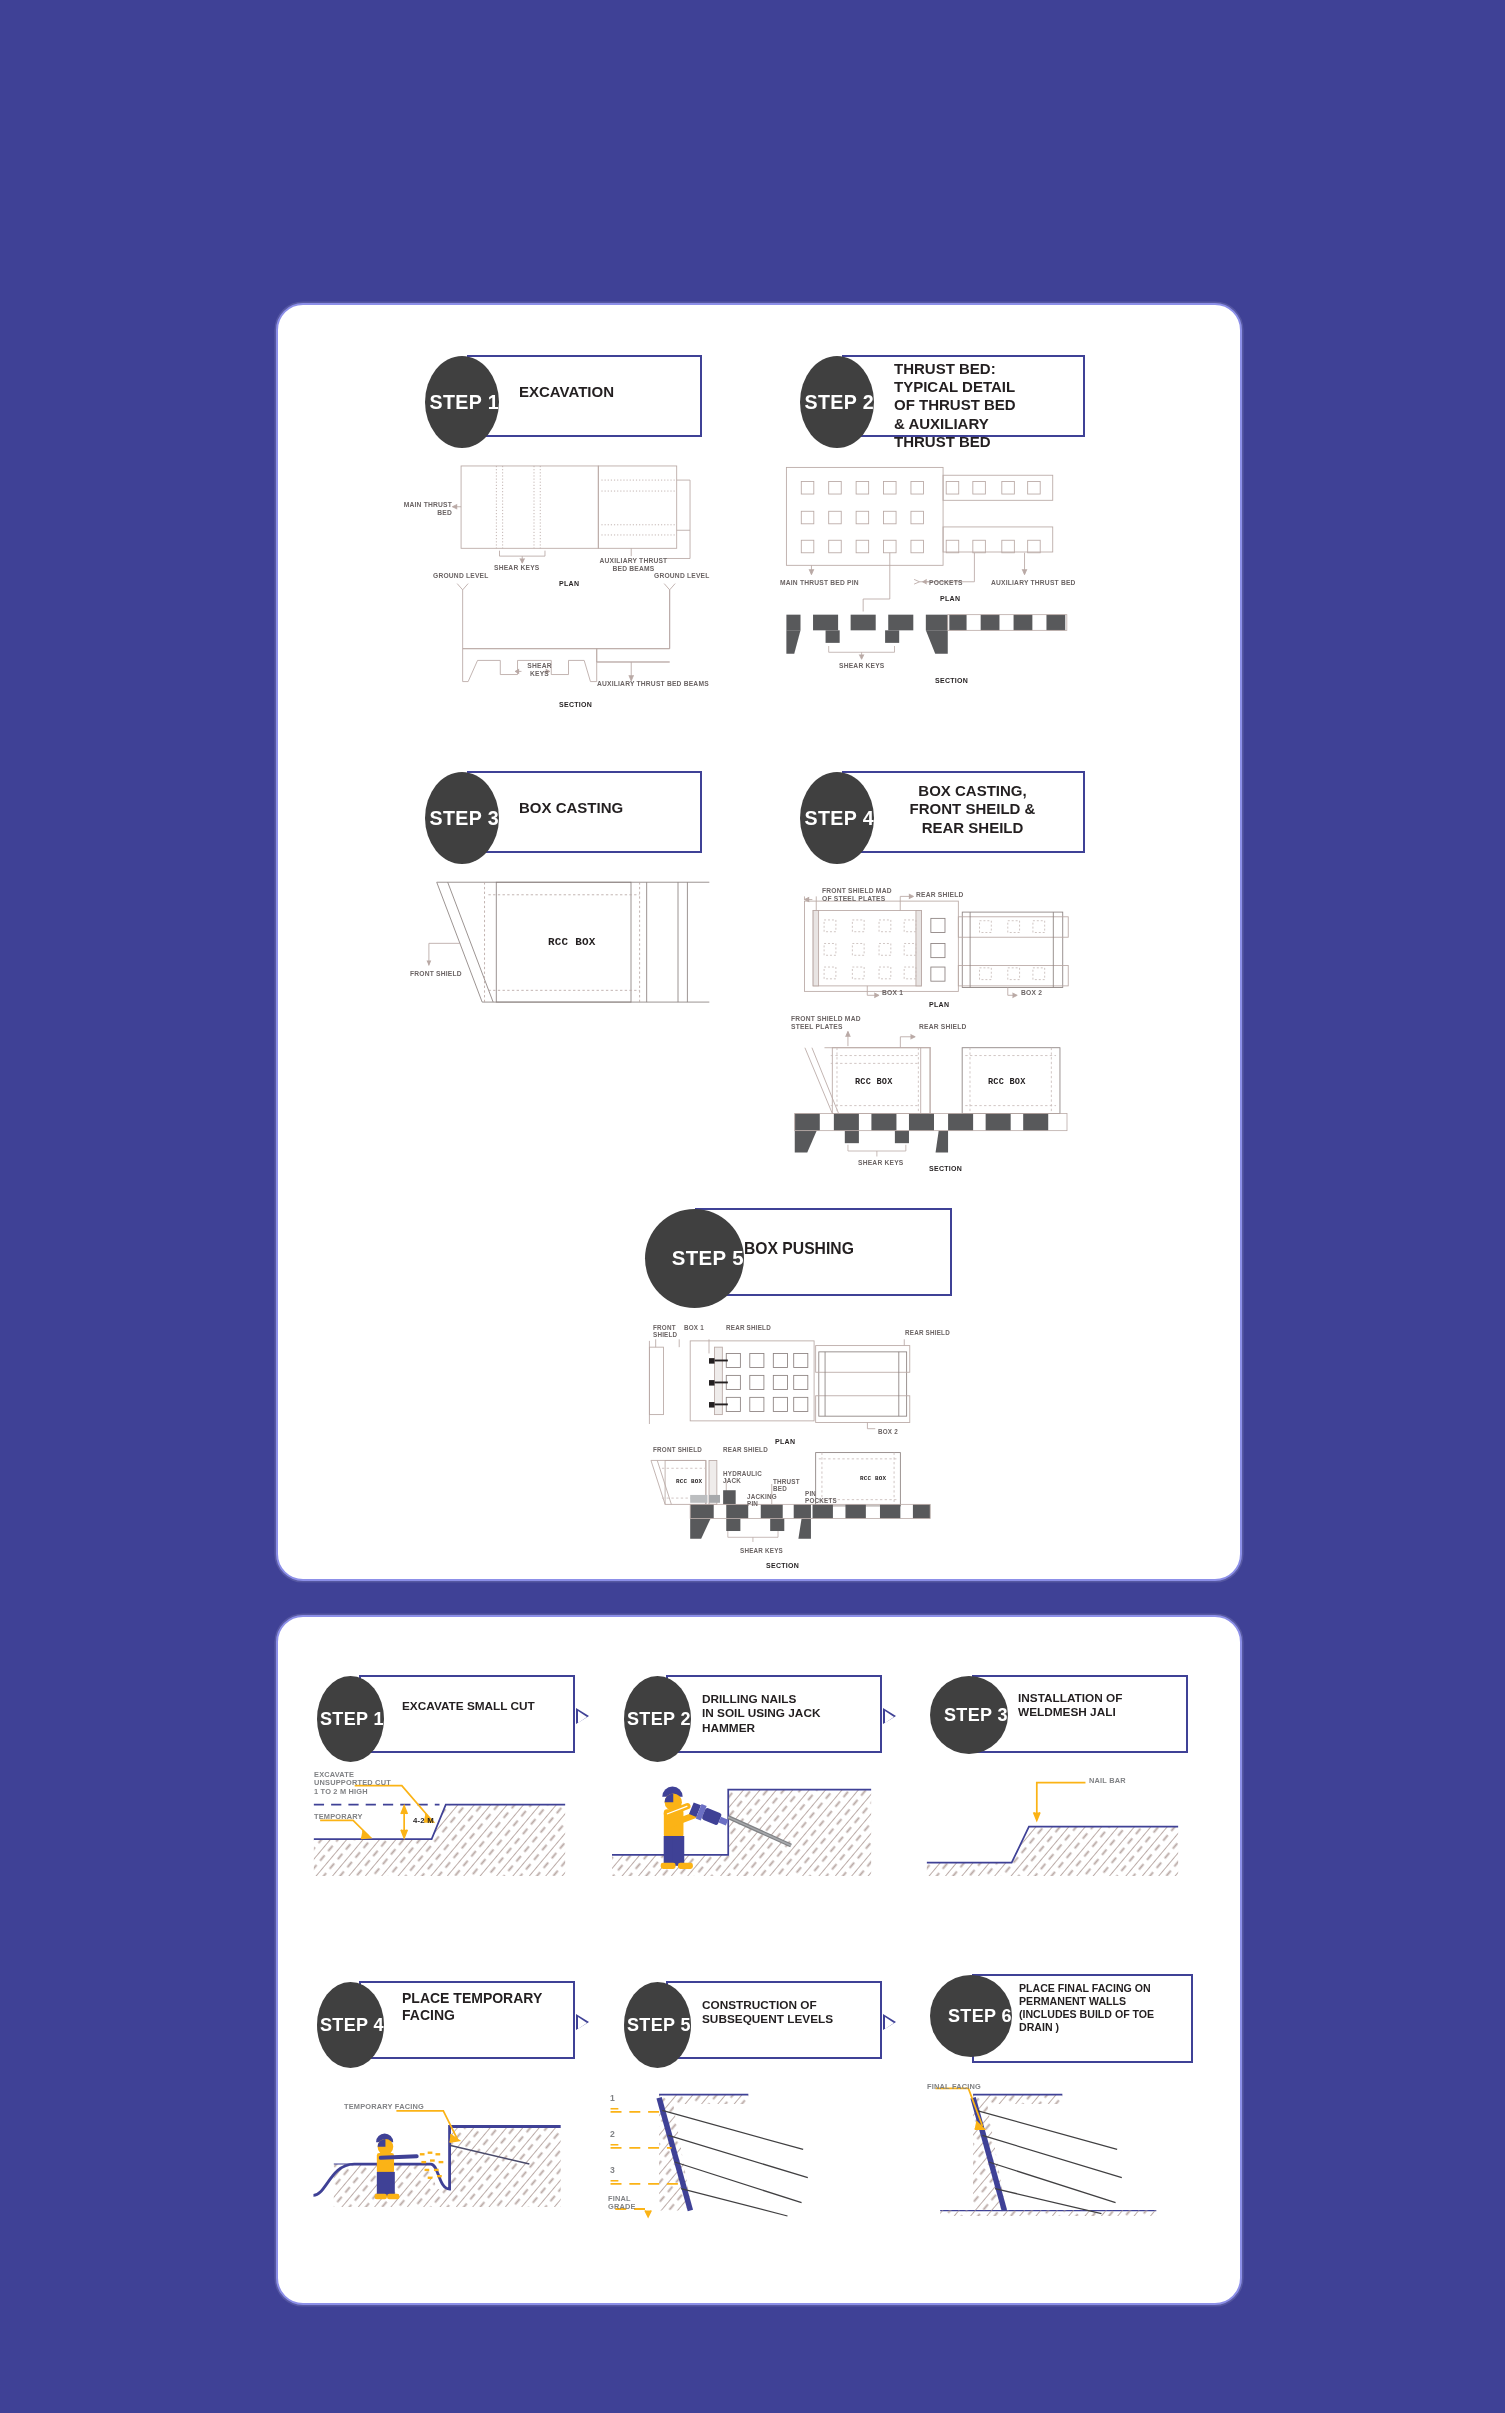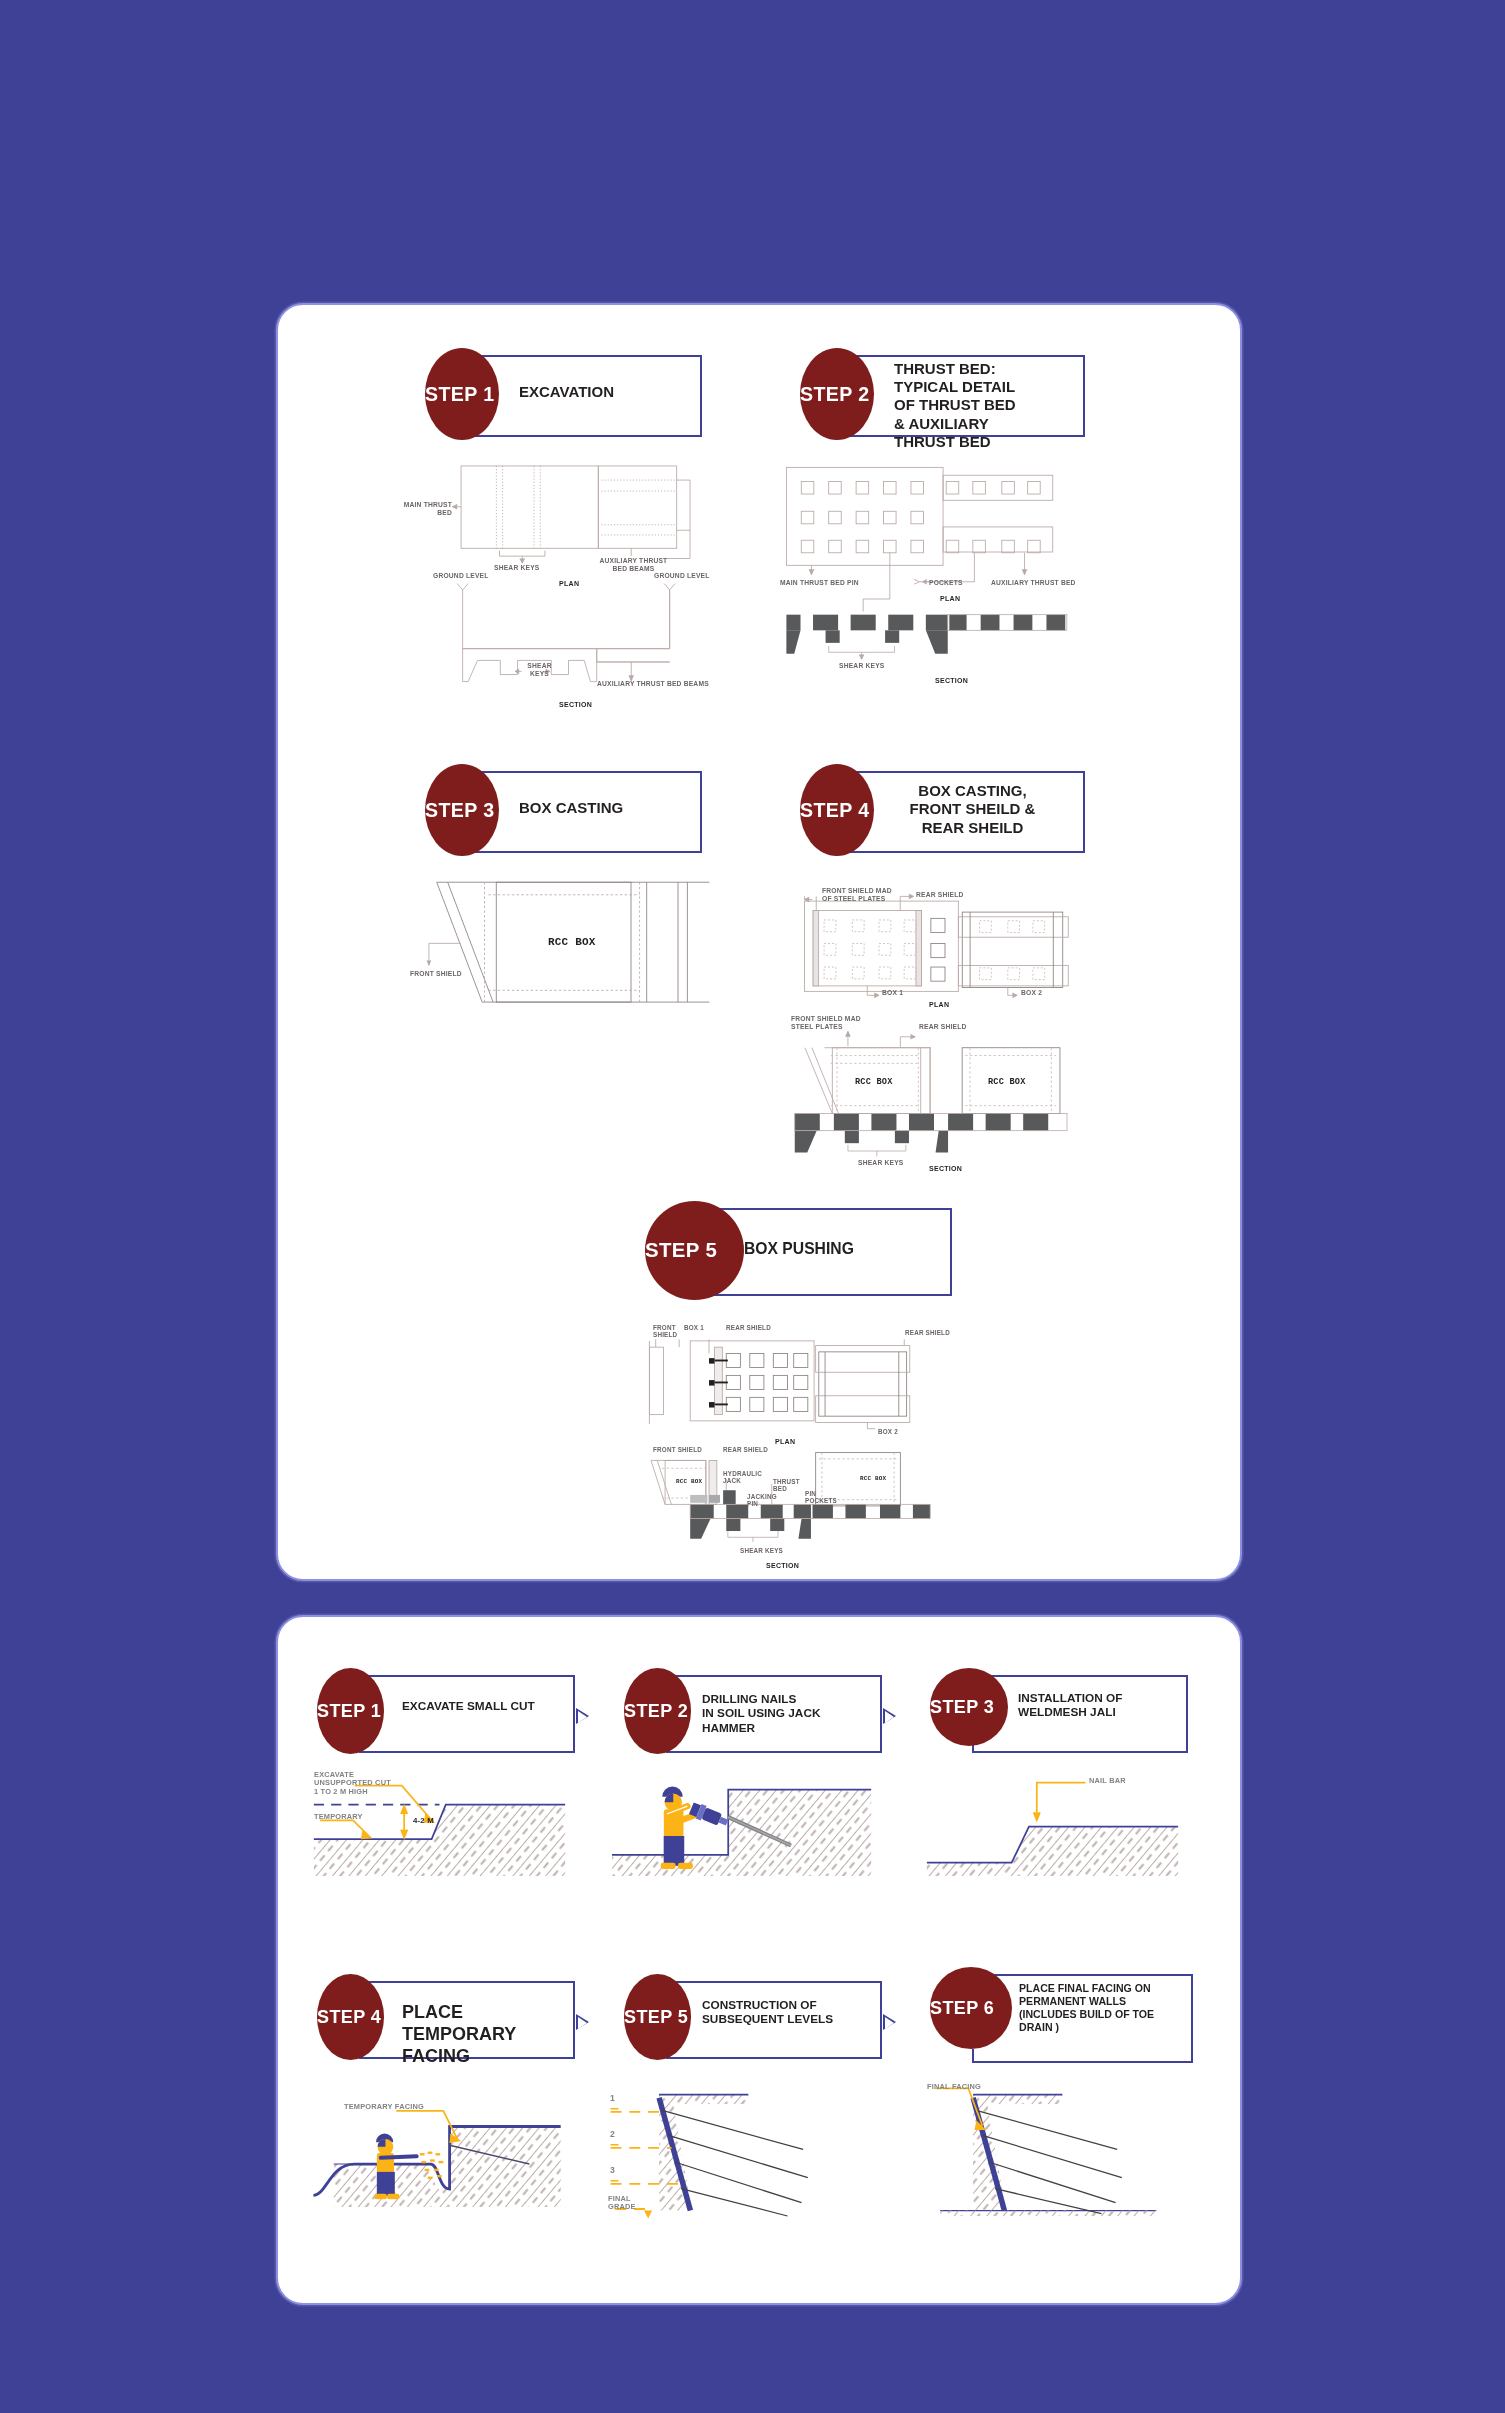--- a/index.html
+++ b/index.html
@@ -27,23 +27,23 @@
     background:#fff;
   }
   .step-frame::before, .step-frame::after {
     content:""; position:absolute; background:#fff;
   }
   
   .frame-gap {
     position:absolute; left:36px; top:19px; width:17px; background:#fff;
   }
   .step-circle {
-    position:absolute; left:0; top:4px;
-    background:#7f1d1d; border-radius:50%;
-    display:flex; align-items:center; justify-content:flex-start;
+    position:absolute; left:0; top:12px;
+    background:#404040; border-radius:50%;
+    display:flex; align-items:center; justify-content:flex-end;
     color:#fff; font-weight:bold; letter-spacing:0.4px;
     z-index:3;
   }
   .step-title {
     position:absolute; z-index:2;
     color:#231f20; font-weight:bold; text-align:left;
     line-height:1.22; white-space:pre-line;
   }
   .cond { font-family:"Liberation Sans Narrow","Liberation Sans",sans-serif; }
 
@@ -622,21 +622,21 @@
     </g>
   </svg>
   <div class="lbl lbl-gray" style="left:811px; top:160px; font-size:7.4px;">NAIL BAR</div>
 
   <div class="step-header" style="left:39px; top:353px; width:259px; height:92px;">
     <div class="step-frame" style="width:216px; height:78px;"></div>
     <div class="frame-gap" style="height:60px;"></div>
     <div class="step-circle" style="width:67px; height:86px; font-size:18px;">
       <span class="cond">STEP 4</span>
     </div>
-    <div class="step-title cond" style="left:85px; top:32px; width:157px; font-size:18px;">PLACE TEMPORARY
+    <div class="step-title cond" style="left:85px; top:20px; width:157px; font-size:14px;">PLACE TEMPORARY
 FACING</div>
   </div>
   <div class="flow-arrow" style="left:298px; top:398px;">
     <i></i>
       <u></u>
   </div>
 
   <div class="step-header" style="left:346px; top:353px; width:259px; height:92px;">
     <div class="step-frame" style="width:216px; height:78px;"></div>
     <div class="frame-gap" style="height:60px;"></div>

